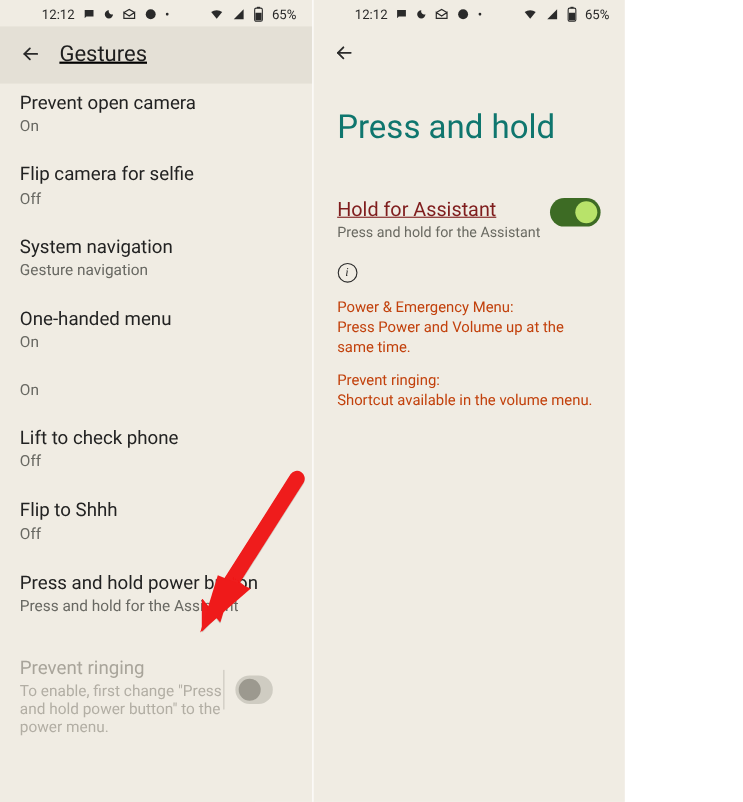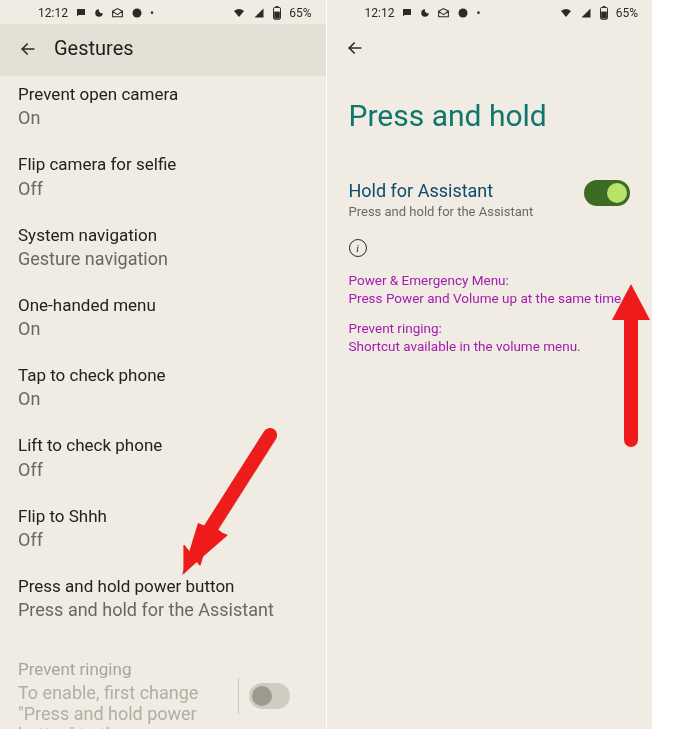--- a/index.html
+++ b/index.html
@@ -1,53 +1,53 @@
 <!DOCTYPE html>
 <html><head>
 <meta charset="utf-8">
 <style>
   * { box-sizing: border-box; margin: 0; padding: 0; }
   html, body { width: 675px; height: 729px; font-family: Roboto, "Segoe UI", Arial, sans-serif; background: #fff; }
-  .wrap { display: flex; width: 652px; height: 729px; align-items: center; }
+  .wrap { display: flex; width: 568px; height: 729px; align-items: center; }
   .phone { position: relative; background: #f0ece3; overflow: hidden; }
   .phone-left { width: 337px; height: 729px; }
   .phone-right { width: 338px; height: 729px; border-left: 1px solid #fff; }
   
   .statusbar { display: flex; align-items: center; justify-content: space-between; padding: 6px 14px 4px 14px; font-size: 12px; color: #2a2a2a; }
   .sb-left, .sb-right { display: flex; align-items: center; gap: 7px; }
   .sb-left { padding-left: 24px; }
   .sb-icon { display: inline-flex; align-items: center; justify-content: center; }
   
-  .header { display: flex; align-items: center; gap: 18px; padding: 12px 14px 16px 18px; background: #e4e0d6; }
+  .header { display: flex; align-items: center; gap: 18px; padding: 12px 14px 16px 18px; background: #e4e0d6; text-decoration: underline; }
   .header .back { width: 18px; height: 18px; }
   .header .title { font-size: 20px; color: #1e1e1e; font-weight: 400; }
   
   .header-plain { padding: 14px 18px 0 18px; }
   .header-plain .back { width: 18px; height: 18px; }
   .big-title { font-size: 30px; line-height: 1.25; color: #0f766e; padding: 35px 22px 10px 22px; font-weight: 400; }
   
   .list { padding: 0 0 0 0; }
   .item { padding: 13px 18px; }
   .item-title { font-size: 17px; color: #222; line-height: 1.25; }
-  .item-sub { font-size: 18px; color: #686862; margin-top: 2px; }
+  .item-sub { font-size: 14px; color: #686862; margin-top: 2px; }
   .item.disabled .item-title { color: #a8a49a; margin-top: 13px; }
   .item.disabled .item-sub { color: #b2aea4; max-width: 250px; }
   .row { display: flex; align-items: center; justify-content: space-between; padding-right: 18px; }
   .divider-v { width: 1px; background: #c9c6bc; height: 36px; margin-left: auto; margin-right: 10px; }
   
   .toggle { position: relative; width: 46px; height: 26px; border-radius: 14px; background: #cfccc2; }
   .toggle .knob { position: absolute; top: 3px; left: 3px; width: 20px; height: 20px; border-radius: 50%; background: #9c998f; }
   .toggle.on { background: #3d6b24; }
   .toggle.on .knob { left: auto; right: 3px; background: #b8e36a; }
   
   .setting-row { display: flex; align-items: flex-start; justify-content: space-between; padding: 35px 22px 6px 22px; }
-  .setting-row .texts .t { font-size: 18px; color: #0c4a6e; }
+  .setting-row .texts .t { font-size: 18px; color: #7f1d1d; text-decoration: underline; }
   .setting-row .texts .s { font-size: 13px; color: #6a6a62; margin-top: 3px; }
   .info-icon { width: 18px; height: 18px; border: 1.5px solid #2a2a2a; border-radius: 50%; margin: 14px 0 0 22px; display: flex; align-items: center; justify-content: center; font-size: 11px; font-family: Georgia, serif; font-style: italic; color: #2a2a2a; }
-  .info-text { font-size: 13.5px; color: #a21caf; padding: 14px 22px 0 22px; line-height: 1.35; }
+  .info-text { font-size: 13.5px; color: #c2410c; padding: 14px 22px 0 22px; line-height: 1.35; }
   .info-text + .info-text { padding-top: 12px; }
   
   .arrow { position: absolute; pointer-events: none; }
 </style>
 </head>
 <body>
 
 <div class="wrap">
 
   <div class="phone phone-left">
@@ -121,21 +121,20 @@
       </div>
       <div class="item">
         <div class="item-title">System navigation</div>
         <div class="item-sub">Gesture navigation</div>
       </div>
       <div class="item">
         <div class="item-title">One-handed menu</div>
         <div class="item-sub">On</div>
       </div>
       <div class="item">
-        <div class="item-title">Tap to check phone</div>
         <div class="item-sub">On</div>
       </div>
       <div class="item">
         <div class="item-title">Lift to check phone</div>
         <div class="item-sub">Off</div>
       </div>
       <div class="item">
         <div class="item-title">Flip to Shhh</div>
         <div class="item-sub">Off</div>
       </div>

